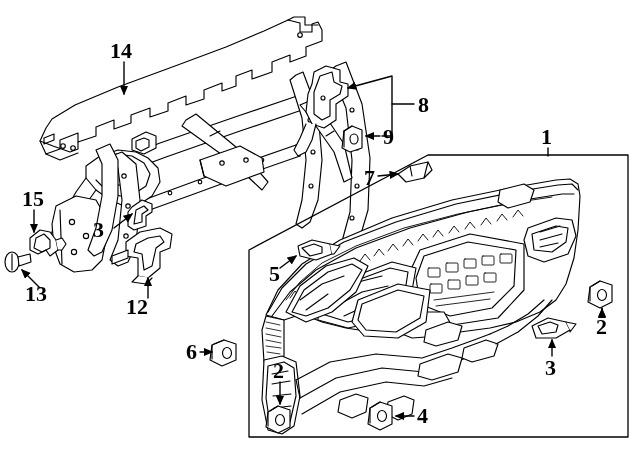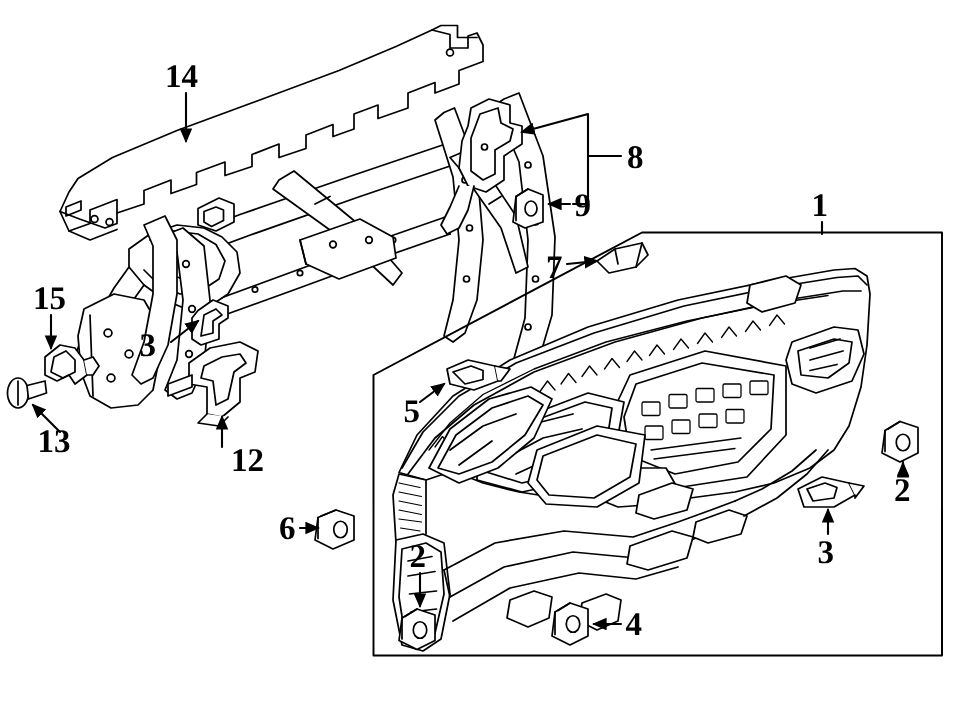--- a/index.html
+++ b/index.html
@@ -391,17 +391,17 @@
   <div class="callout-label" style="left:273px; top:360px;">2</div>
   <div class="callout-label" style="left:545px; top:357px;">3</div>
   <div class="callout-label" style="left:417px; top:405px;">4</div>
   <div class="callout-label" style="left:269px; top:263px;">5</div>
   <div class="callout-label" style="left:186px; top:341px;">6</div>
   <div class="callout-label" style="left:364px; top:167px;">7</div>
   <div class="callout-label" style="left:418px; top:94px;">8</div>
   <div class="callout-label" style="left:383px; top:126px;">9</div>
   <div class="callout-label" style="left:93px;  top:219px;">3</div>
   <div class="callout-label" style="left:22px;  top:188px;">15</div>
-  <div class="callout-label" style="left:154px; top:296px;text-align:center;">12</div>
+  <div class="callout-label" style="left:126px; top:296px;text-align:center;">12</div>
   <div class="callout-label" style="left:25px;  top:283px;">13</div>
   <div class="callout-label" style="left:110px; top:40px;">14</div>
 
 </div>
 
 </body></html>

